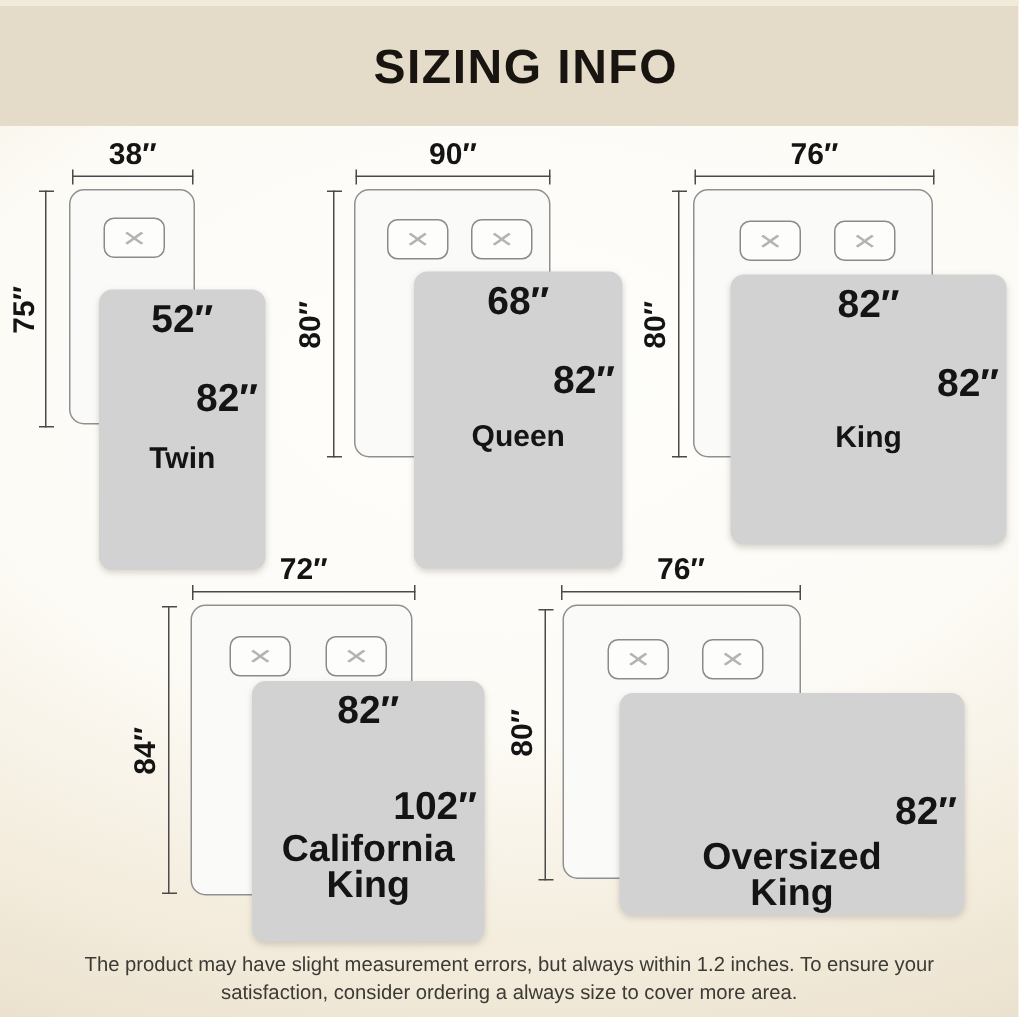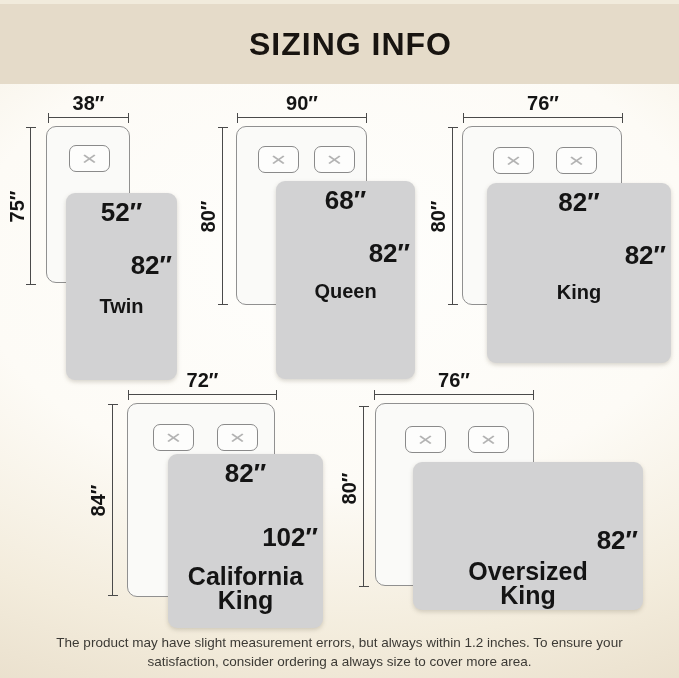--- a/index.html
+++ b/index.html
@@ -147,21 +147,21 @@
       <div class="pillow" style="left:25px;top:20px">
           <span class="pillow-x">✕</span>
         </div>
       <div class="pillow" style="left:89px;top:20px">
           <span class="pillow-x">✕</span>
         </div>
     </div>
     <div class="blanket" style="left:168px;top:454px;width:155px;height:174px">
       <div class="bw">82″</div>
       <div class="bh" style="top:68px">102″</div>
-      <div class="bname two-line" style="top:110px">California King</div>
+      <div class="bname two-line" style="top:100px">California King</div>
     </div>
   </section>
 
   <section class="diagram">
     <div class="dim-label" style="left:374px;top:369px;width:160px">76″</div>
     <div class="dim-h" style="left:374px;top:394px;width:160px"></div>
     <div class="dim-v" style="left:363px;top:406px;height:181px"></div>
     <div class="dim-label side" style="left:327px;top:477px;width:44px">80″</div>
     <div class="mattress" style="left:375px;top:403px;width:159px;height:183px">
       <div class="pillow" style="left:29px;top:22px">

